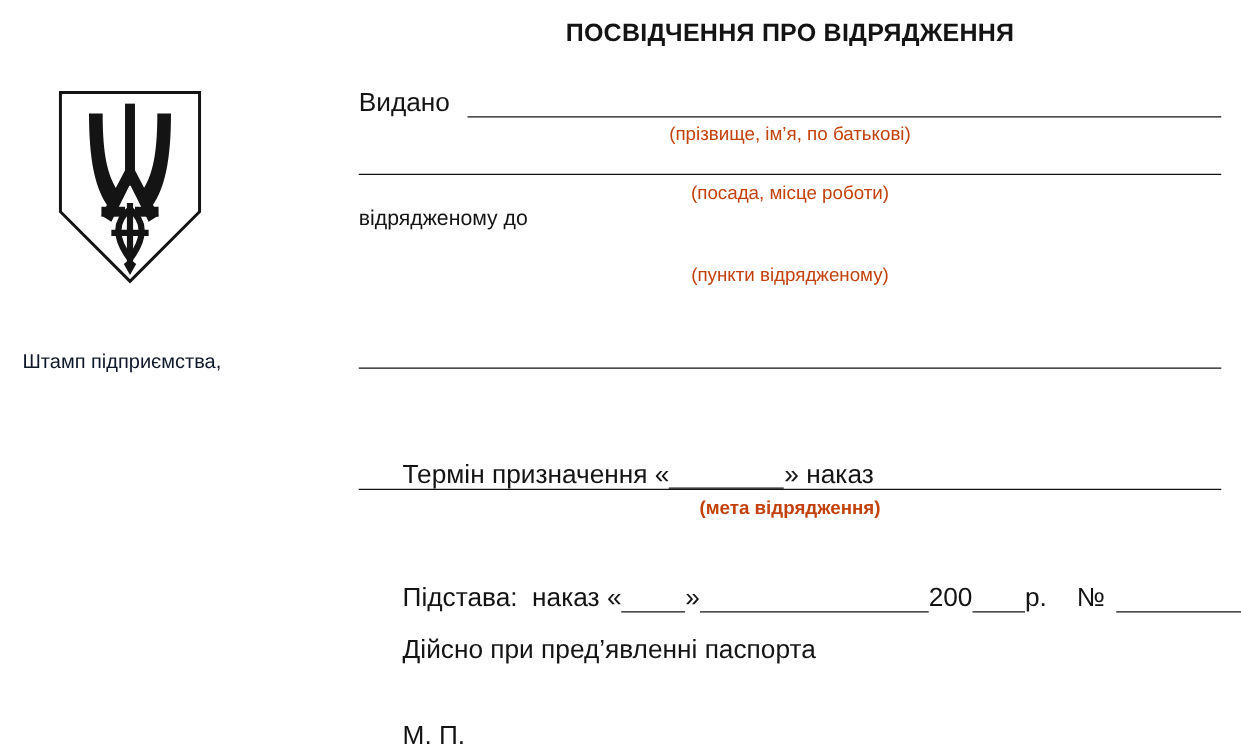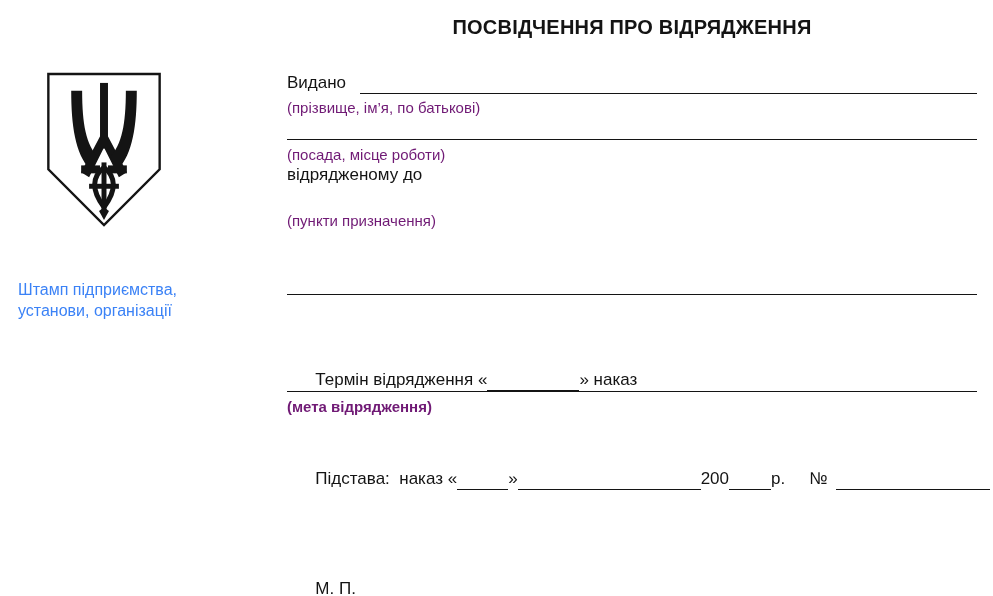--- a/index.html
+++ b/index.html
@@ -8,34 +8,34 @@
     width:993px;height:596px;
     background:#ffffff;
     font-family:"Liberation Sans","DejaVu Sans",sans-serif;
     color:#141414;
     overflow:hidden;
   }
   
   .emblem{position:absolute;left:45px;top:71px;width:118px;height:158px;}
   .stamp-caption{
     position:absolute;left:18px;top:279px;
-    font-size:16px;line-height:21px;color:#3b82f6;
+    font-size:16px;line-height:21px;color:#0f172a;
   }
   
   .col{position:absolute;left:287px;top:0;width:690px;height:596px;}
   .doc-title{
     position:absolute;top:16px;left:0;width:100%;
     text-align:center;font-size:20px;font-weight:bold;
     letter-spacing:.2px;white-space:pre;
   }
-  .row{position:absolute;left:0;width:100%;font-size:17px;line-height:22px;white-space:pre;}
+  .row{position:absolute;left:0;width:100%;font-size:21px;line-height:22px;white-space:pre;}
   .row span{white-space:pre;}
   .cap{
-    position:absolute;left:0;width:100%;
-    font-size:15px;line-height:18px;color:#701a75;white-space:pre;
+    position:absolute;left:0;width:100%;text-align:center;
+    font-size:15px;line-height:18px;color:#c2410c;white-space:pre;
   }
   .center-txt{
     position:absolute;left:0;width:100%;
     font-size:17px;line-height:20px;white-space:pre;
   }
   .rule{position:absolute;left:0;right:0;border-top:1.7px solid #141414;height:0;}
   .fill{
     display:inline-block;border-bottom:1.7px solid #141414;
     height:20px;vertical-align:bottom;
   }
@@ -66,53 +66,55 @@
     <rect x="63" y="95" width="19" height="8" fill="#141414"></rect>
 
     <path d="M59,97 C71,106 72,120 59,137 C46,120 47,106 59,97 Z" fill="#ffffff" stroke="#141414" stroke-width="5"></path>
     <line x1="59" y1="92" x2="59" y2="143" stroke="#141414" stroke-width="5"></line>
     <line x1="44" y1="116" x2="74" y2="116" stroke="#141414" stroke-width="5"></line>
     <path d="M59,137 L64,141 L59,150 L54,141 Z" fill="#141414"></path>
   </svg>
 
   <div class="stamp-caption">
     <div>Штамп підприємства,</div>
-    <div>установи, організації</div>
   </div>
 
   <div class="col">
 
     <div class="doc-title">ПОСВІДЧЕННЯ ПРО ВІДРЯДЖЕННЯ</div>
 
     <div class="row grow-row" style="top:72px;">
       <span>Видано</span>
       <span class="fill grow"></span>
     </div>
     <div class="cap" style="top:99px;">(прізвище, ім’я, по батькові)</div>
 
     <div class="rule" style="top:139px;"></div>
     <div class="cap" style="top:146px;">(посада, місце роботи)</div>
 
     <div class="center-txt" style="top:165px;">відрядженому до</div>
 
-    <div class="cap" style="top:212px;">(пункти призначення)</div>
+    <div class="cap" style="top:212px;">(пункти відрядженому)</div>
 
     <div class="rule" style="top:294px;"></div>
 
     <div class="row" style="top:347px;">
-      <span>Термін відрядження «</span><span class="fill w92"></span><span>» наказ</span>
+      <span>Термін призначення «</span><span class="fill w92"></span><span>» наказ</span>
     </div>
 
     <div class="rule" style="top:391px;"></div>
     <div class="cap" style="top:398px;font-weight:bold;">(мета відрядження)</div>
 
     <div class="row" style="top:446px;">
       <span>Підстава:  наказ «</span><span class="fill w51"></span><span>»</span><span class="fill w183"></span><span>200</span><span class="fill w42"></span><span>р.</span><span class="gap24">№</span><span class="fill w154"></span>
     </div>
 
+    <div class="row" style="top:487px;">
+      <span>Дійсно при пред’явленні паспорта</span>
+    </div>
 
 
     <div class="row" style="top:556px;">
       <span>М. П.</span>
       
     </div>
 
   </div>
 </div>
 

